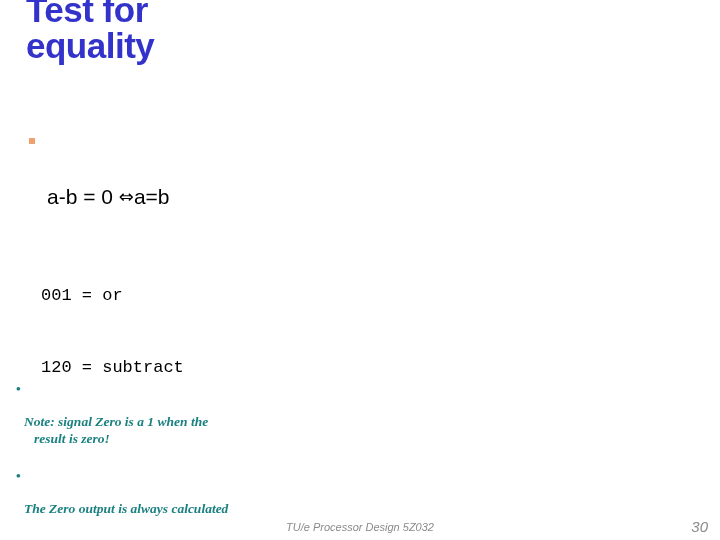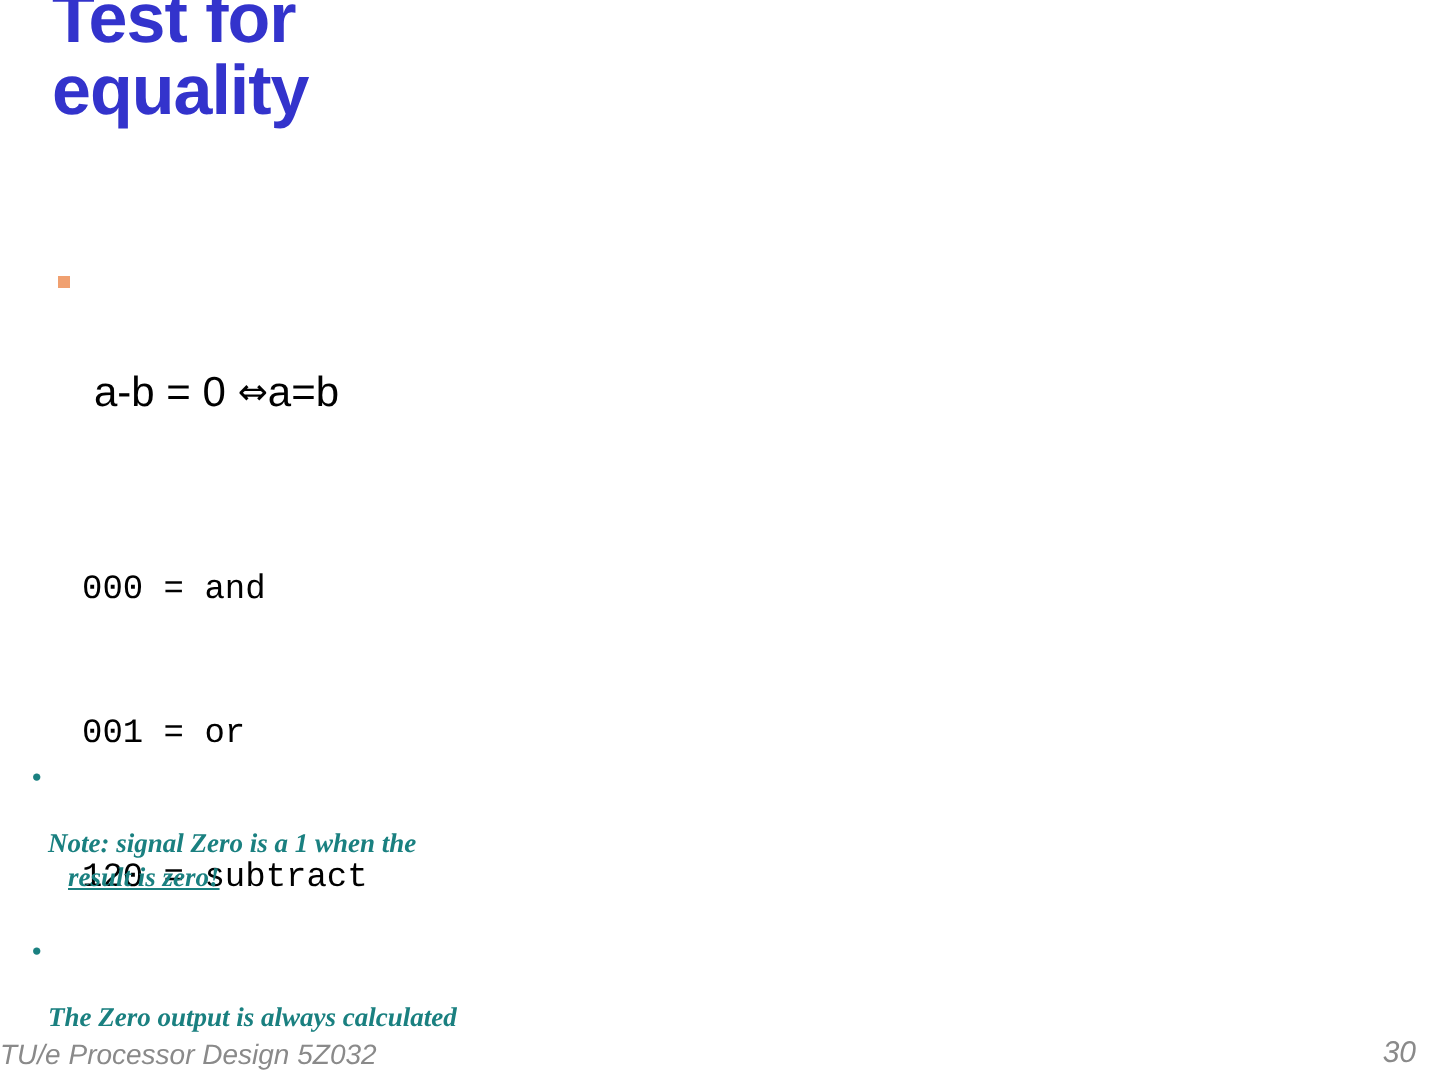--- a/index.html
+++ b/index.html
@@ -108,34 +108,33 @@
     left: 0px;
     top: 0px;
     font-size: 13.5px;
     line-height: 16.5px;
     font-style: normal;
     font-weight: bold;
   }
   .note-line2 {
     display: block;
     padding-left: 10px;
-    text-decoration: underline;
   }
 
   
   #footer-text {
     position: absolute;
     left: 0;
     top: 521px;
     width: 720px;
-    text-align: left;
+    text-align: center;
     color: #8a8a8a;
     font-family: "Liberation Sans", sans-serif;
     font-style: italic;
-    font-size: 14px;
+    font-size: 11px;
     line-height: 12px;
   }
   #footer-pagenum {
     position: absolute;
     right: 12px;
     top: 521px;
     color: #8a8a8a;
     font-family: "Liberation Sans", sans-serif;
     font-style: italic;
     font-size: 15px;
@@ -154,21 +153,20 @@
 
     <div class="bullet-item">
       <span class="bullet-marker"></span>
       <span>a-b = 0 </span><span class="arrow-glyph">⇔</span><span>a=b</span>
     </div>
 
 
   </div>
 
   <div id="code-block">
-    <div class="code-row">000 = and</div>
     <div class="code-row">001 = or</div>
     <div class="code-row">120 = subtract</div>
     
   </div>
 
   <div id="notes">
 
     <div class="note-item">
       <span class="note-dot">•</span>
       <span>Note:  signal Zero is a 1 when the</span>

